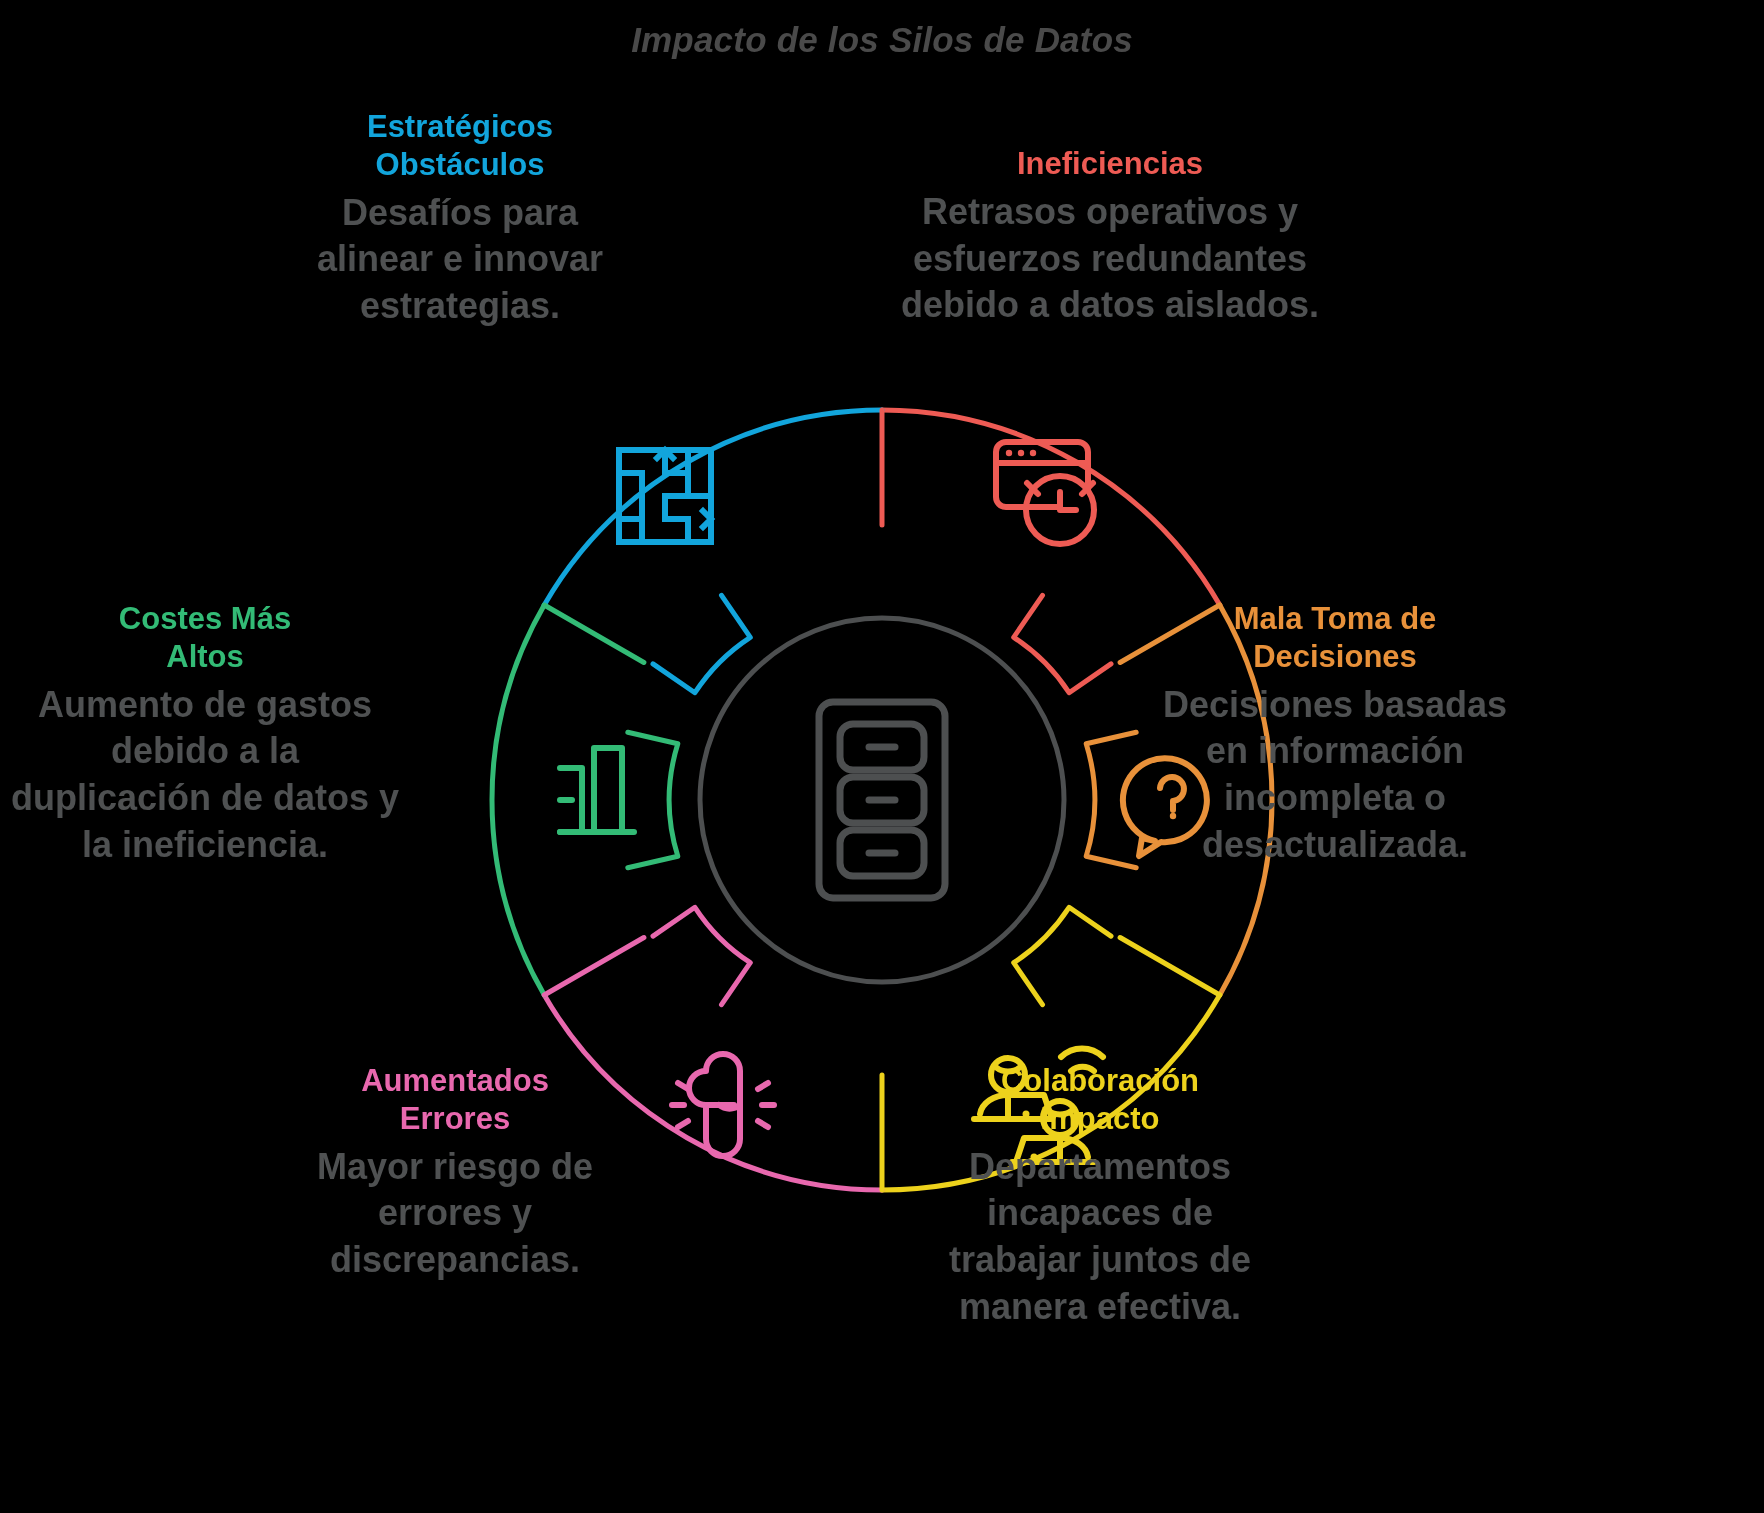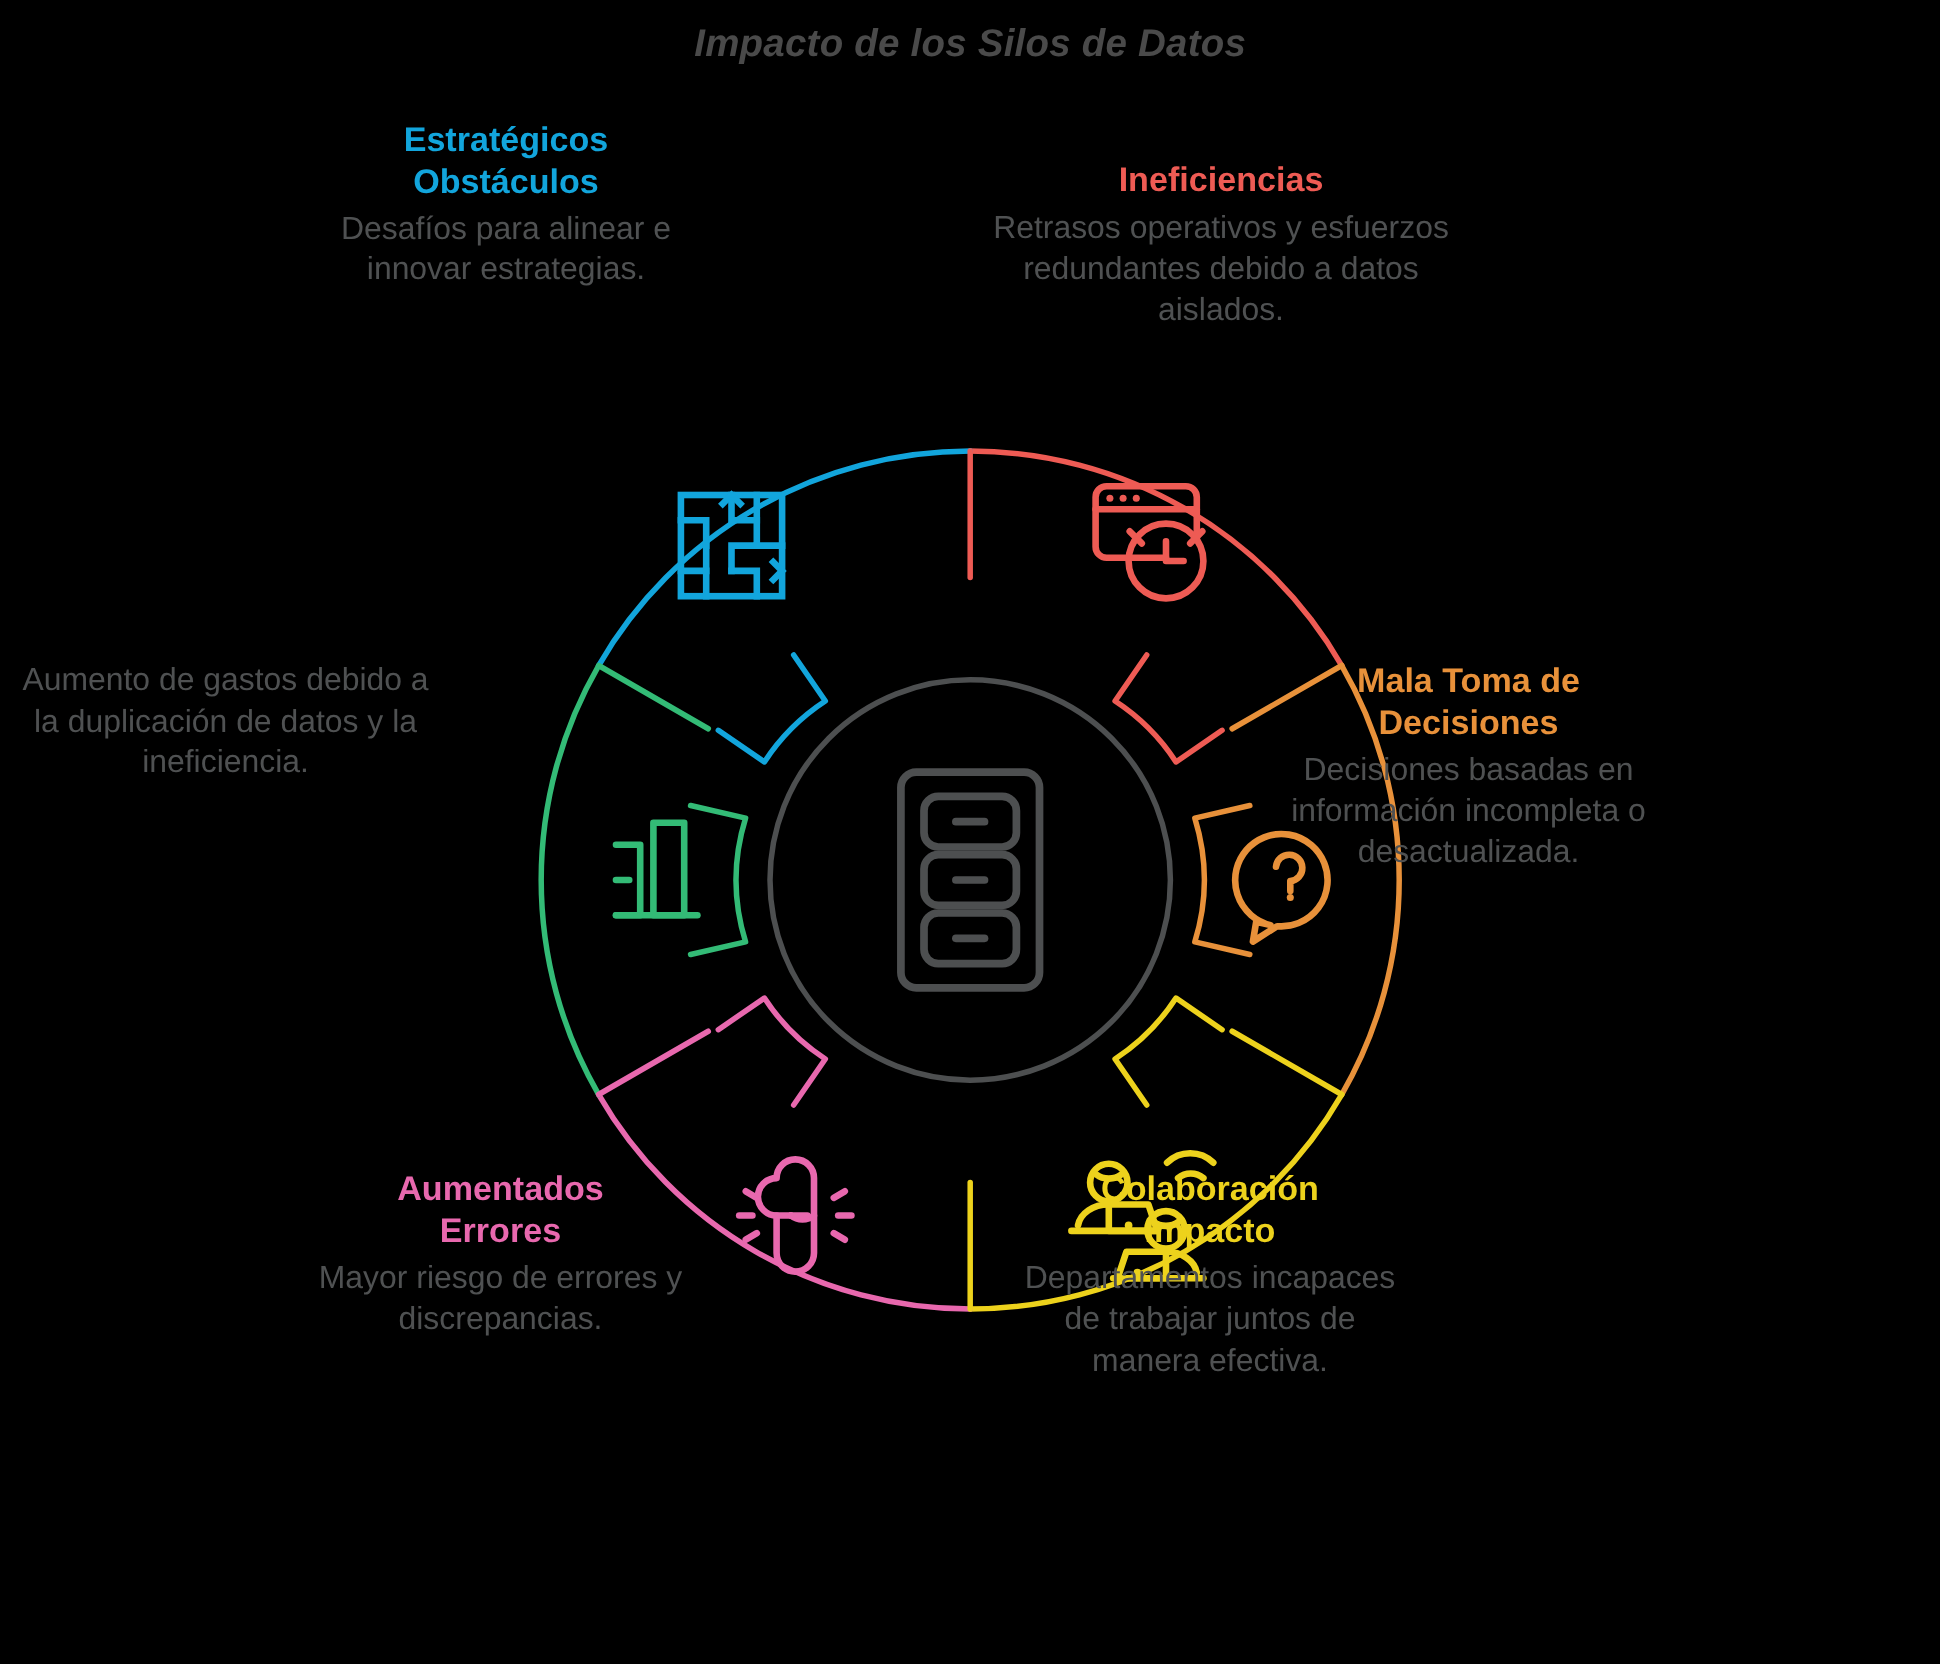--- a/index.html
+++ b/index.html
@@ -53,22 +53,22 @@
     position: absolute;
     text-align: center;
   }
   .callout .c-title {
     font-size: 31px;
     font-weight: bold;
     line-height: 1.22;
     margin-bottom: 6px;
   }
   .callout .c-desc {
-    font-size: 29px;
-    font-weight: normal;
+    font-size: 36px;
+    font-weight: bold;
     line-height: 1.30;
     color: #4f5152;
   }
 
   
   .co-topleft   { left: 280px;  top: 108px;  width: 360px; }
   .co-topright  { left: 900px;  top: 145px;  width: 420px; }
   .co-right     { left: 1150px; top: 600px;  width: 370px; }
   .co-bottomright { left: 920px; top: 1062px; width: 360px; }
   .co-bottomleft  { left: 280px; top: 1062px; width: 350px; }
@@ -260,16 +260,20 @@
 
   <div class="callout co-bottomleft">
     <div class="c-title" style="color:#e868ae">
       <div>Aumentados</div>
       <div>Errores</div>
     </div>
     <div class="c-desc">Mayor riesgo de errores y discrepancias.</div>
   </div>
 
   <div class="callout co-left">
+    <div class="c-title" style="color:#33bb76">
+      <div>Costes Más</div>
+      <div>Altos</div>
+    </div>
     <div class="c-desc">Aumento de gastos debido a la duplicación de datos y la ineficiencia.</div>
   </div>
 
 </div>
 
 </body></html>

